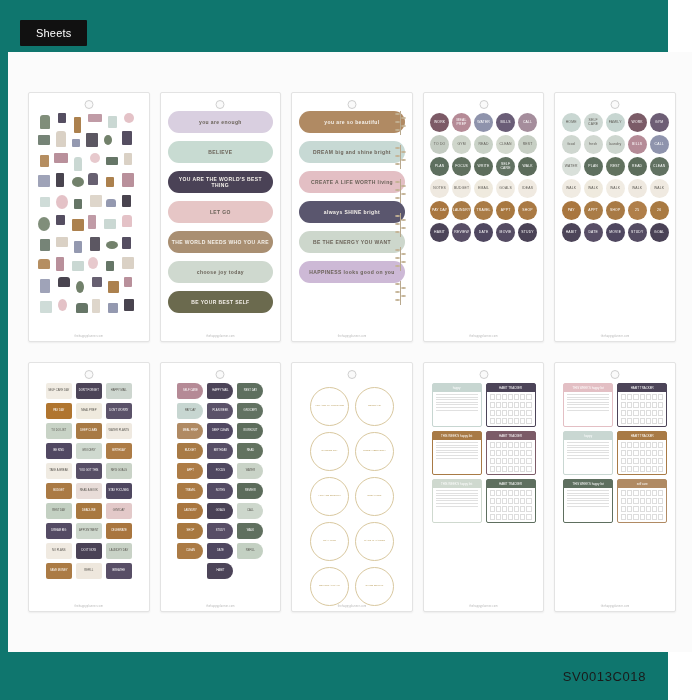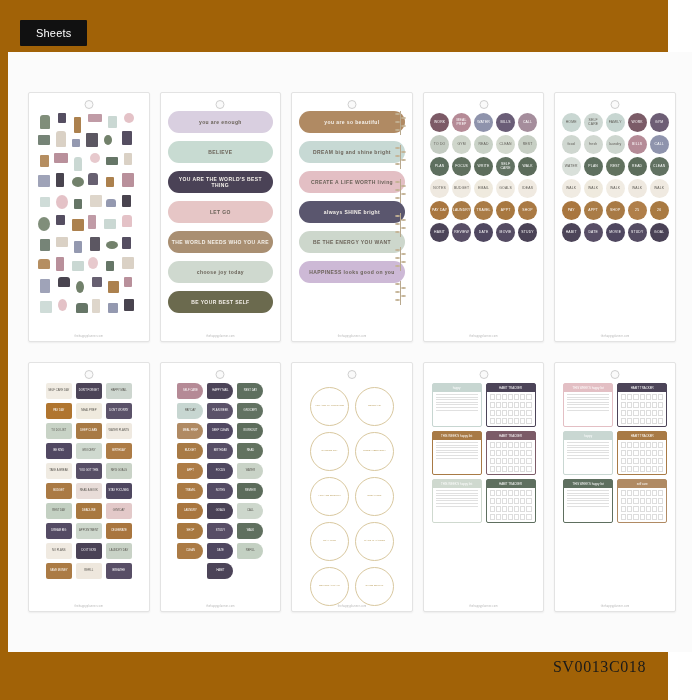--- a/index.html
+++ b/index.html
@@ -5,41 +5,41 @@
   html,body{margin:0;padding:0;}
   body{
     width:700px;height:700px;
     background:#ffffff;
     font-family:"Liberation Sans", sans-serif;
     overflow:hidden;
   }
   .page{
     position:relative;
     width:668px;height:700px;
-    background:#a16207;
+    background:#0f766e;
   }
   
   .tag{
     position:absolute;left:20px;top:20px;
     background:#111111;color:#ffffff;
     font-size:11px;letter-spacing:.2px;
     padding:7px 16px 7px 16px;
     border-radius:1px;
     display:flex;align-items:center;
     z-index:5;
   }
   .canvas{
     position:absolute;left:8px;top:52px;
     width:684px;height:600px;
     background:#fbfbfb;
   }
   .sku{
-    position:absolute;right:22px;bottom:24px;
-    font-size:16px;color:#1a1a1a;letter-spacing:.6px;
-    font-family:Liberation Serif, serif;
+    position:absolute;right:22px;bottom:16px;
+    font-size:13px;color:#1a1a1a;letter-spacing:.6px;
+    font-family:Liberation Sans, sans-serif;
   }
   
   .row{
     position:absolute;left:20px;width:648px;display:flex;gap:10px;
   }
   .row1{top:40px;}
   .row2{top:310px;}
   .sheet{
     position:relative;
     width:122px;height:248px;

